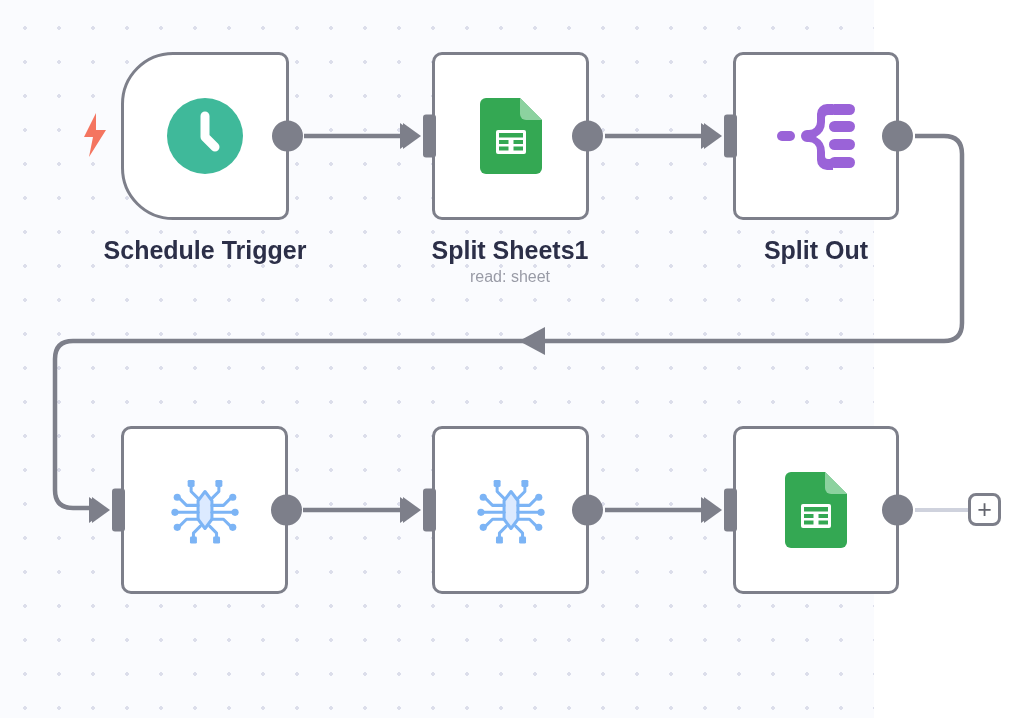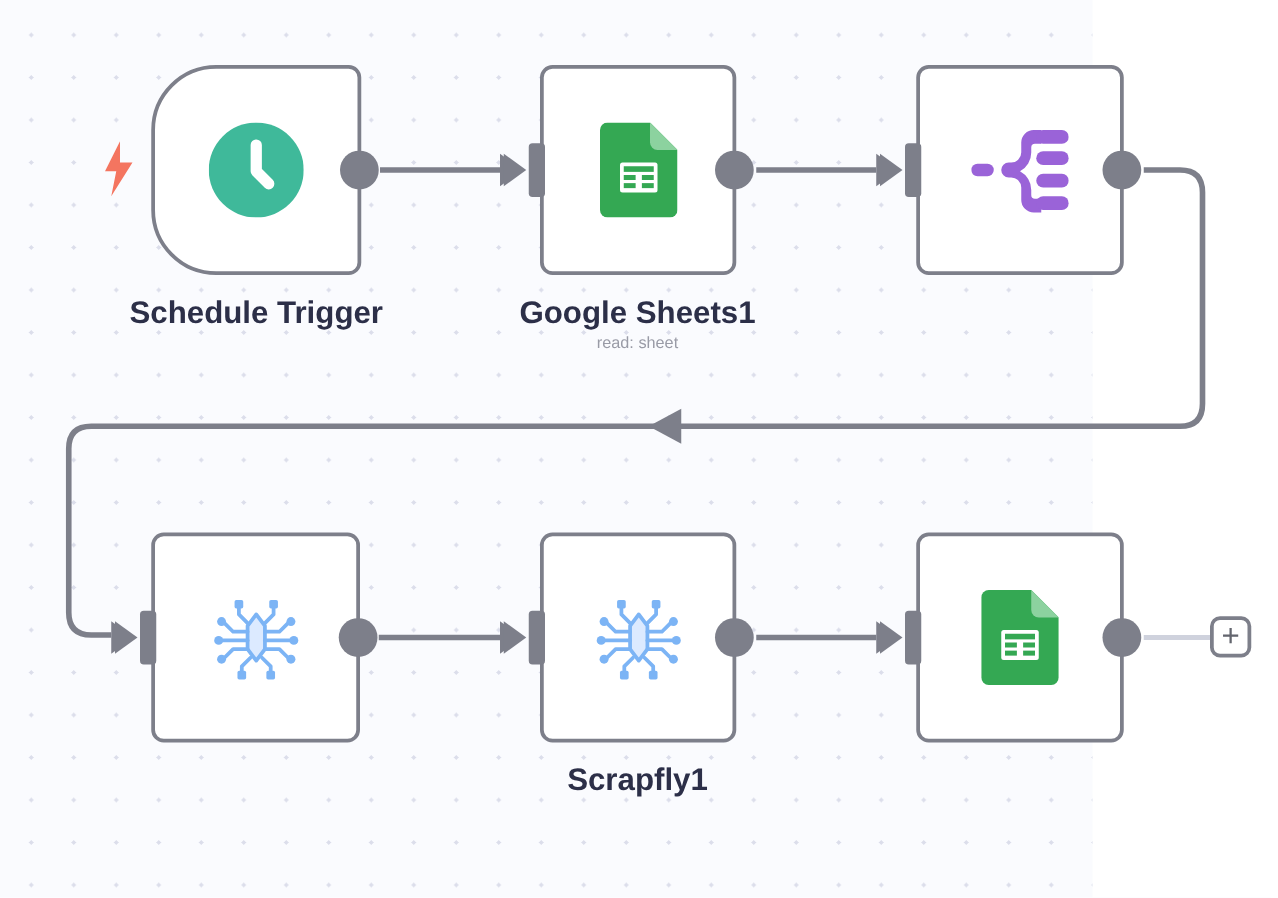--- a/index.html
+++ b/index.html
@@ -65,21 +65,21 @@
     width: 340px;
   }
   .node-title {
     font-size: 25px;
     font-weight: bold;
     color: #2c2f48;
     line-height: 1.15;
     white-space: nowrap;
   }
   .node-subtitle {
-    font-size: 13px;
+    font-size: 16px;
     color: #999ba6;
     line-height: 1.45;
     white-space: nowrap;
   }
 
   .bolt { position: absolute; }
 
   .plus-btn {
     position: absolute;
     width: 33px; height: 33px;
@@ -157,40 +157,44 @@
         <rect x="19" y="35" width="24" height="4.5" fill="#34a853"></rect>
         <rect x="19" y="42" width="9.5" height="4" fill="#34a853"></rect>
         <rect x="33.5" y="42" width="9.5" height="4" fill="#34a853"></rect>
         <rect x="19" y="48.5" width="9.5" height="4" fill="#34a853"></rect>
         <rect x="33.5" y="48.5" width="9.5" height="4" fill="#34a853"></rect>
       </svg>
     </span>
     <span class="port-out"></span>
   </div>
   <div class="label-group" style="left:340px; top:236px;">
-    <div class="node-title">Google Sheets1</div>
+    <div class="node-title">Split Sheets1</div>
     <div class="node-subtitle">read: sheet</div>
   </div>
 
   <div class="node" style="left:733px; top:52px; width:166px; height:168px;">
     <span class="port-in-arrow"></span>
     <span class="port-in"></span>
     <span class="node-icon">
       <svg width="78" height="72" viewBox="0 0 78 72" xmlns="http://www.w3.org/2000/svg">
         <g fill="#9a63d8">
           <rect x="0" y="31" width="18" height="10" rx="5"></rect>
           <path d="M24 36 a6 6 0 0 1 6 -6 h2 a8 8 0 0 0 8 -8 V14 a10 10 0 0 1 10 -10 h6 v11 h-5 a3 3 0 0 0 -3 3 v4 a17 17 0 0 1 -9 15 a17 17 0 0 1 9 15 v4 a3 3 0 0 0 3 3 h5 v11 h-6 a10 10 0 0 1 -10 -10 V50 a8 8 0 0 0 -8 -8 h-2 a6 6 0 0 1 -6 -6 Z"></path>
           <rect x="52" y="4" width="26" height="11" rx="5.5"></rect>
           <rect x="52" y="21" width="26" height="11" rx="5.5"></rect>
           <rect x="52" y="39" width="26" height="11" rx="5.5"></rect>
           <rect x="52" y="57" width="26" height="11" rx="5.5"></rect>
         </g>
       </svg>
     </span>
     <span class="port-out"></span>
+  </div>
+  <div class="label-group" style="left:646px; top:236px;">
+    <div class="node-title">Split Out</div>
+    <div class="node-subtitle"></div>
   </div>
 
   <div class="node" style="left:121px; top:426px; width:167px; height:168px;">
     <span class="port-in-arrow"></span>
     <span class="port-in"></span>
     <span class="node-icon">
       <svg width="74" height="74" viewBox="0 0 64 64" xmlns="http://www.w3.org/2000/svg">
         <g stroke="#7cb4f5" stroke-width="2.6" fill="none" stroke-linecap="round" stroke-linejoin="round">
           <path d="M32 16 L26 24 L26 40 L32 48 L38 40 L38 24 Z" fill="#dceaff"></path>
           <path d="M26 22 L20 16 L20 10"></path>
@@ -251,21 +255,20 @@
           <circle cx="6" cy="34" r="3.1"></circle>
           <circle cx="58" cy="34" r="3.1"></circle>
           <circle cx="8" cy="47" r="3.1"></circle>
           <circle cx="56" cy="47" r="3.1"></circle>
         </g>
       </svg>
     </span>
     <span class="port-out"></span>
   </div>
   <div class="label-group" style="left:340px; top:610px;">
-    <div class="node-title">Scrapfly1</div>
   </div>
 
   <div class="node" style="left:733px; top:426px; width:166px; height:168px;">
     <span class="port-in-arrow"></span>
     <span class="port-in"></span>
     <span class="node-icon">
       <svg width="62" height="76" viewBox="0 0 62 76" xmlns="http://www.w3.org/2000/svg">
         <path d="M0 6 a6 6 0 0 1 6 -6 L40 0 L62 22 L62 70 a6 6 0 0 1 -6 6 L6 76 a6 6 0 0 1 -6 -6 Z" fill="#34a853"></path>
         <path d="M40 0 L62 22 L46 22 a6 6 0 0 1 -6 -6 Z" fill="#8cd29f"></path>
         <rect x="16" y="32" width="30" height="24" rx="2" fill="#ffffff"></rect>

